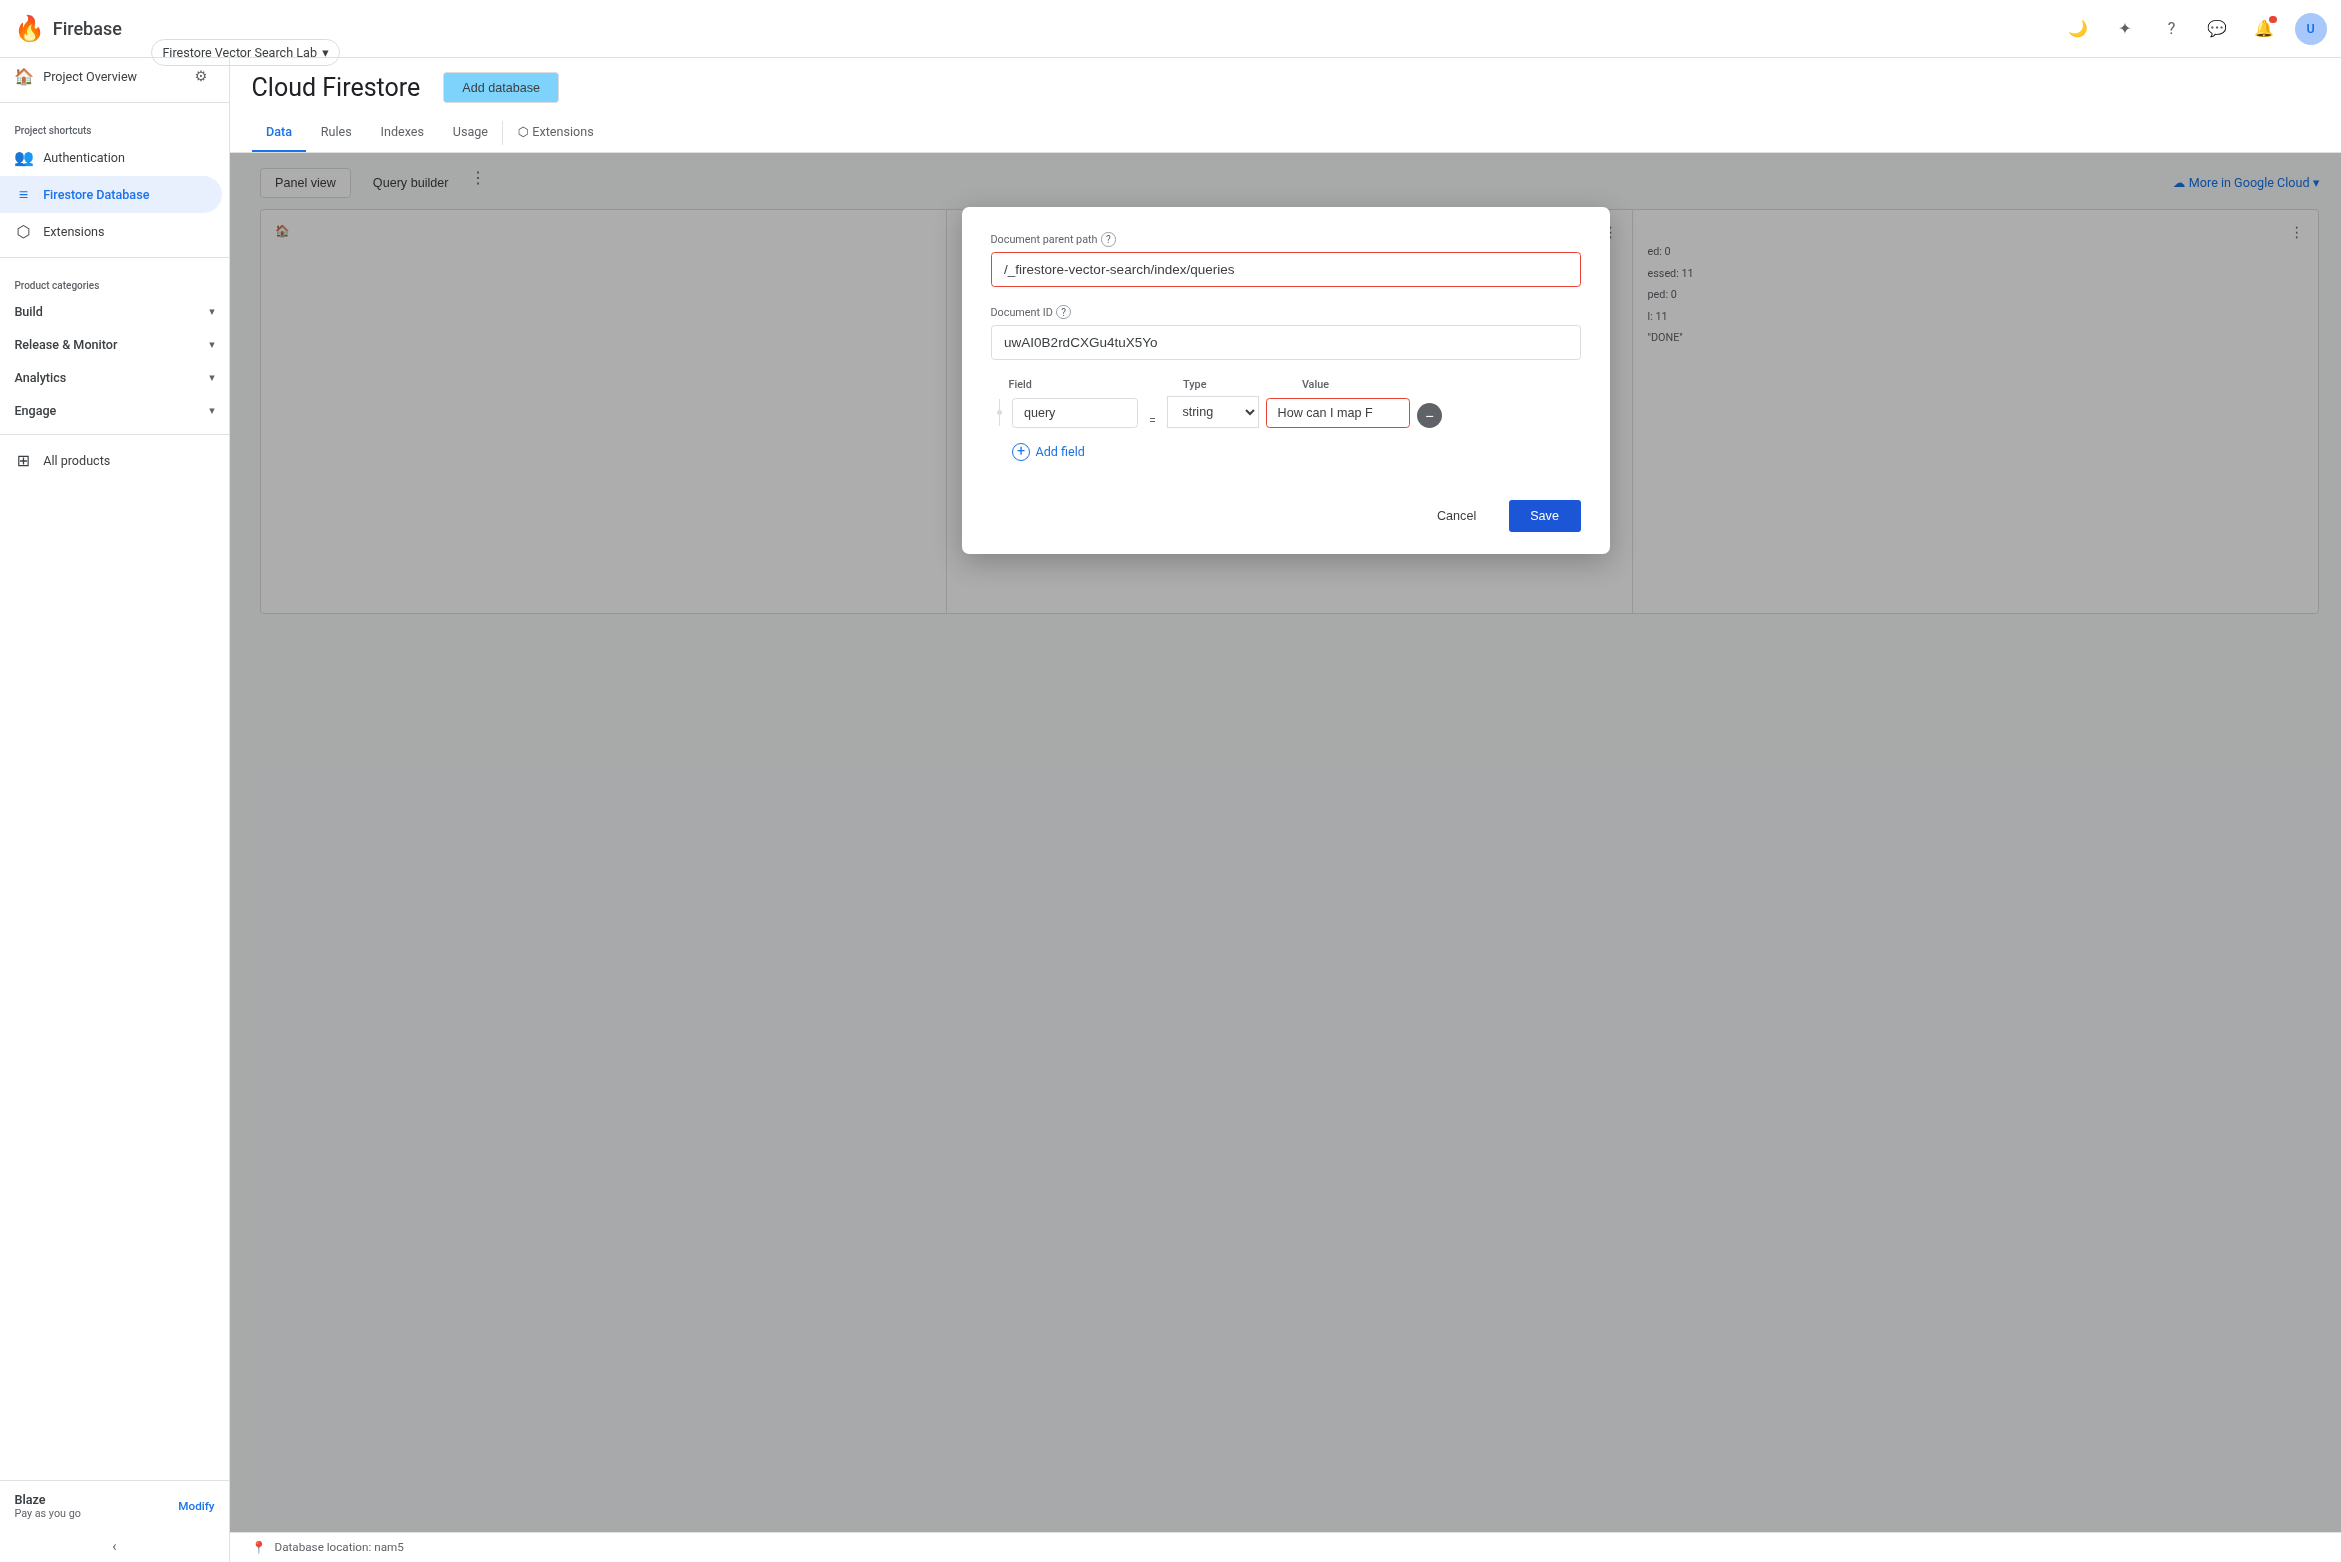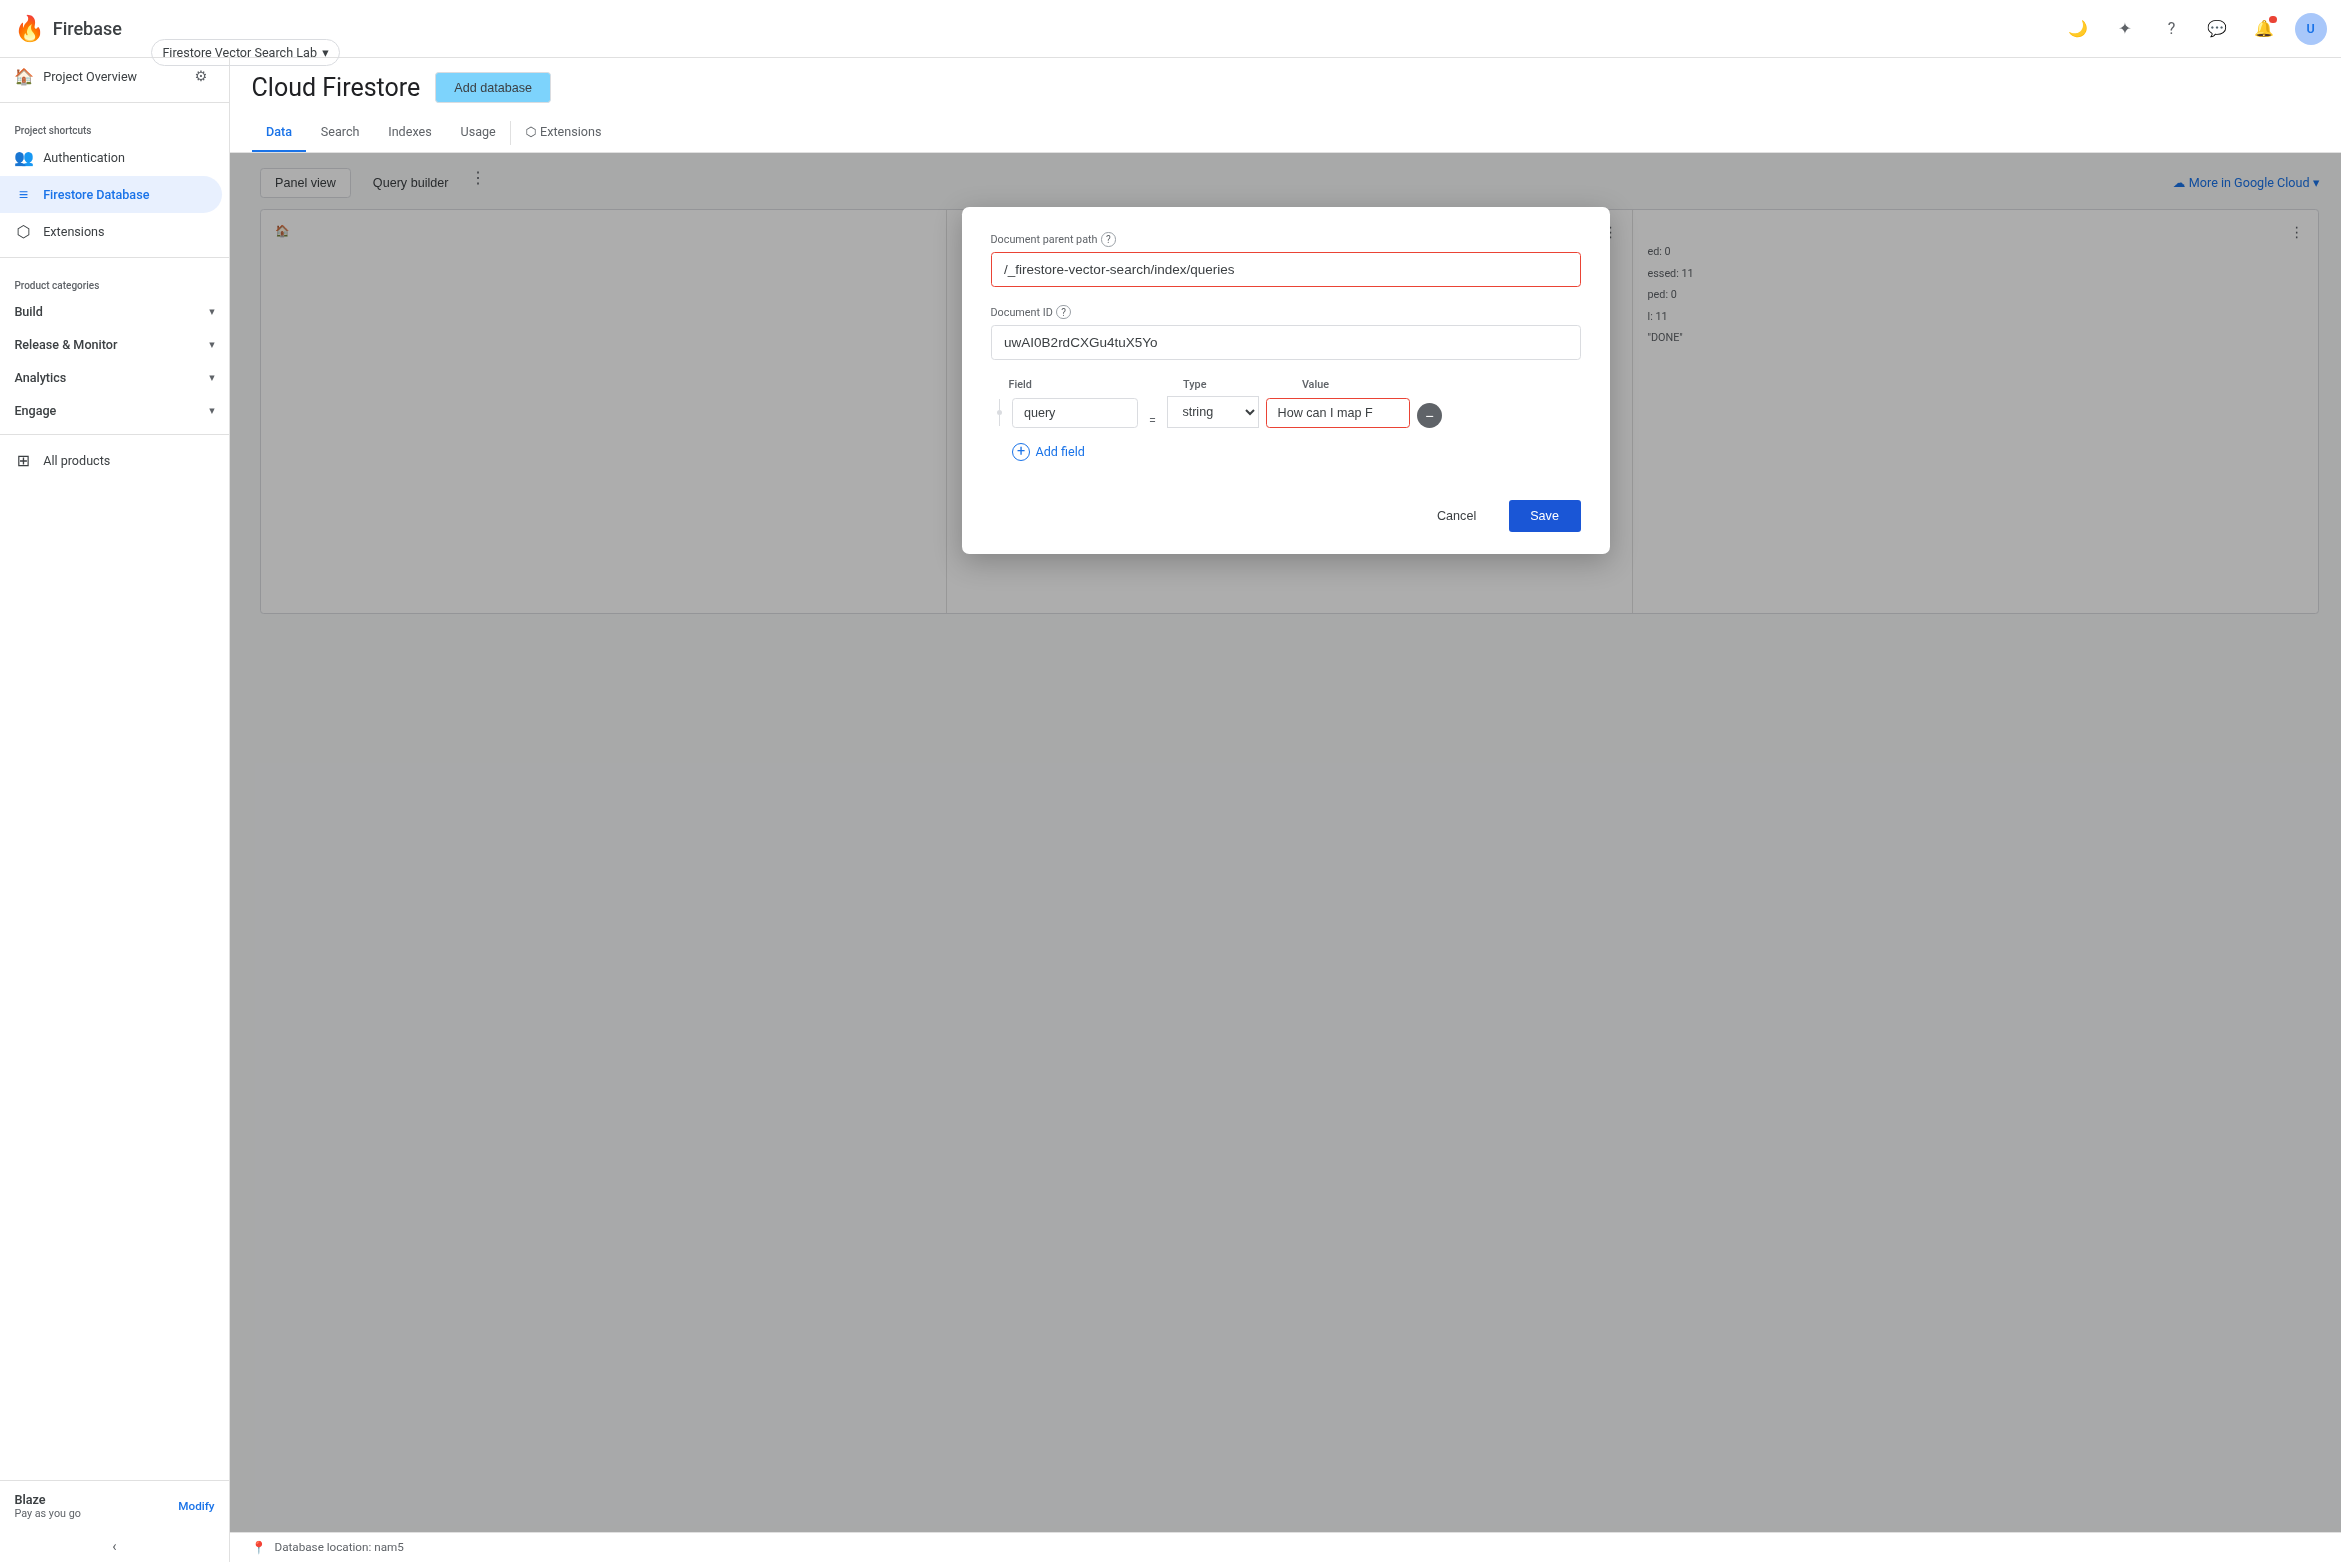--- a/index.html
+++ b/index.html
@@ -38,21 +38,21 @@
     .blaze-info .plan-name { font-size: 12.6px; font-weight: 600; color: #3c4043; }
     .blaze-info .plan-sub { font-size: 10.8px; color: #5f6368; }
     .modify-btn { font-size: 11.7px; color: #1a73e8; cursor: pointer; font-weight: 500; }
     .collapse-btn { display: flex; justify-content: center; padding: 7.2px; cursor: pointer; color: #5f6368; font-size: 14.4px; }
 
     
     .content-area { flex: 1; display: flex; flex-direction: column; overflow: hidden; }
 
     
     .page-header { background: #fff; padding: 14.4px 21.6px 0; border-bottom: 0.9px solid #e0e0e0; flex-shrink: 0; }
-    .page-header-top { display: flex; align-items: center; gap: 15px; margin-bottom: 10.8px; }
+    .page-header-top { display: flex; align-items: center; gap: 23px; margin-bottom: 10.8px; }
     .page-title { font-size: 25px; font-weight: 400; color: #202124; }
     .add-database-btn { padding: 7.2px 18px; border: 0.9px solid #dadce0; border-radius: 3.6px; background: #7dd3fc; font-size: 12.6px; color: #3c4043; cursor: pointer; }
     .header-tabs { display: flex; gap: 0; }
     .tab { padding: 10.8px 14.4px; font-size: 12.6px; color: #5f6368; cursor: pointer; border-bottom: 2.7px solid transparent; }
     .tab.active { color: #1a73e8; border-bottom-color: #1a73e8; font-weight: 500; }
     .tab.extensions-tab { display: flex; align-items: center; gap: 3.6px; }
     .tab-separator { width: 0.9px; background: #e0e0e0; margin: 7.2px 0; }
 
     
     .main-content { flex: 1; overflow: auto; position: relative; background: #f8f9fa; }
@@ -198,21 +198,21 @@
 
   <div class="content-area">
 
     <div class="page-header">
       <div class="page-header-top">
         <div class="page-title">Cloud Firestore</div>
         <button class="add-database-btn">Add database</button>
       </div>
       <div class="header-tabs">
         <div class="tab active">Data</div>
-        <div class="tab">Search</div>
+        <div class="tab">Rules</div>
         <div class="tab">Indexes</div>
         <div class="tab">Usage</div>
         <div class="tab-separator"></div>
         <div class="tab extensions-tab">
           <span>⬡</span>
           <span>Extensions</span>
         </div>
       </div>
     </div>
 

